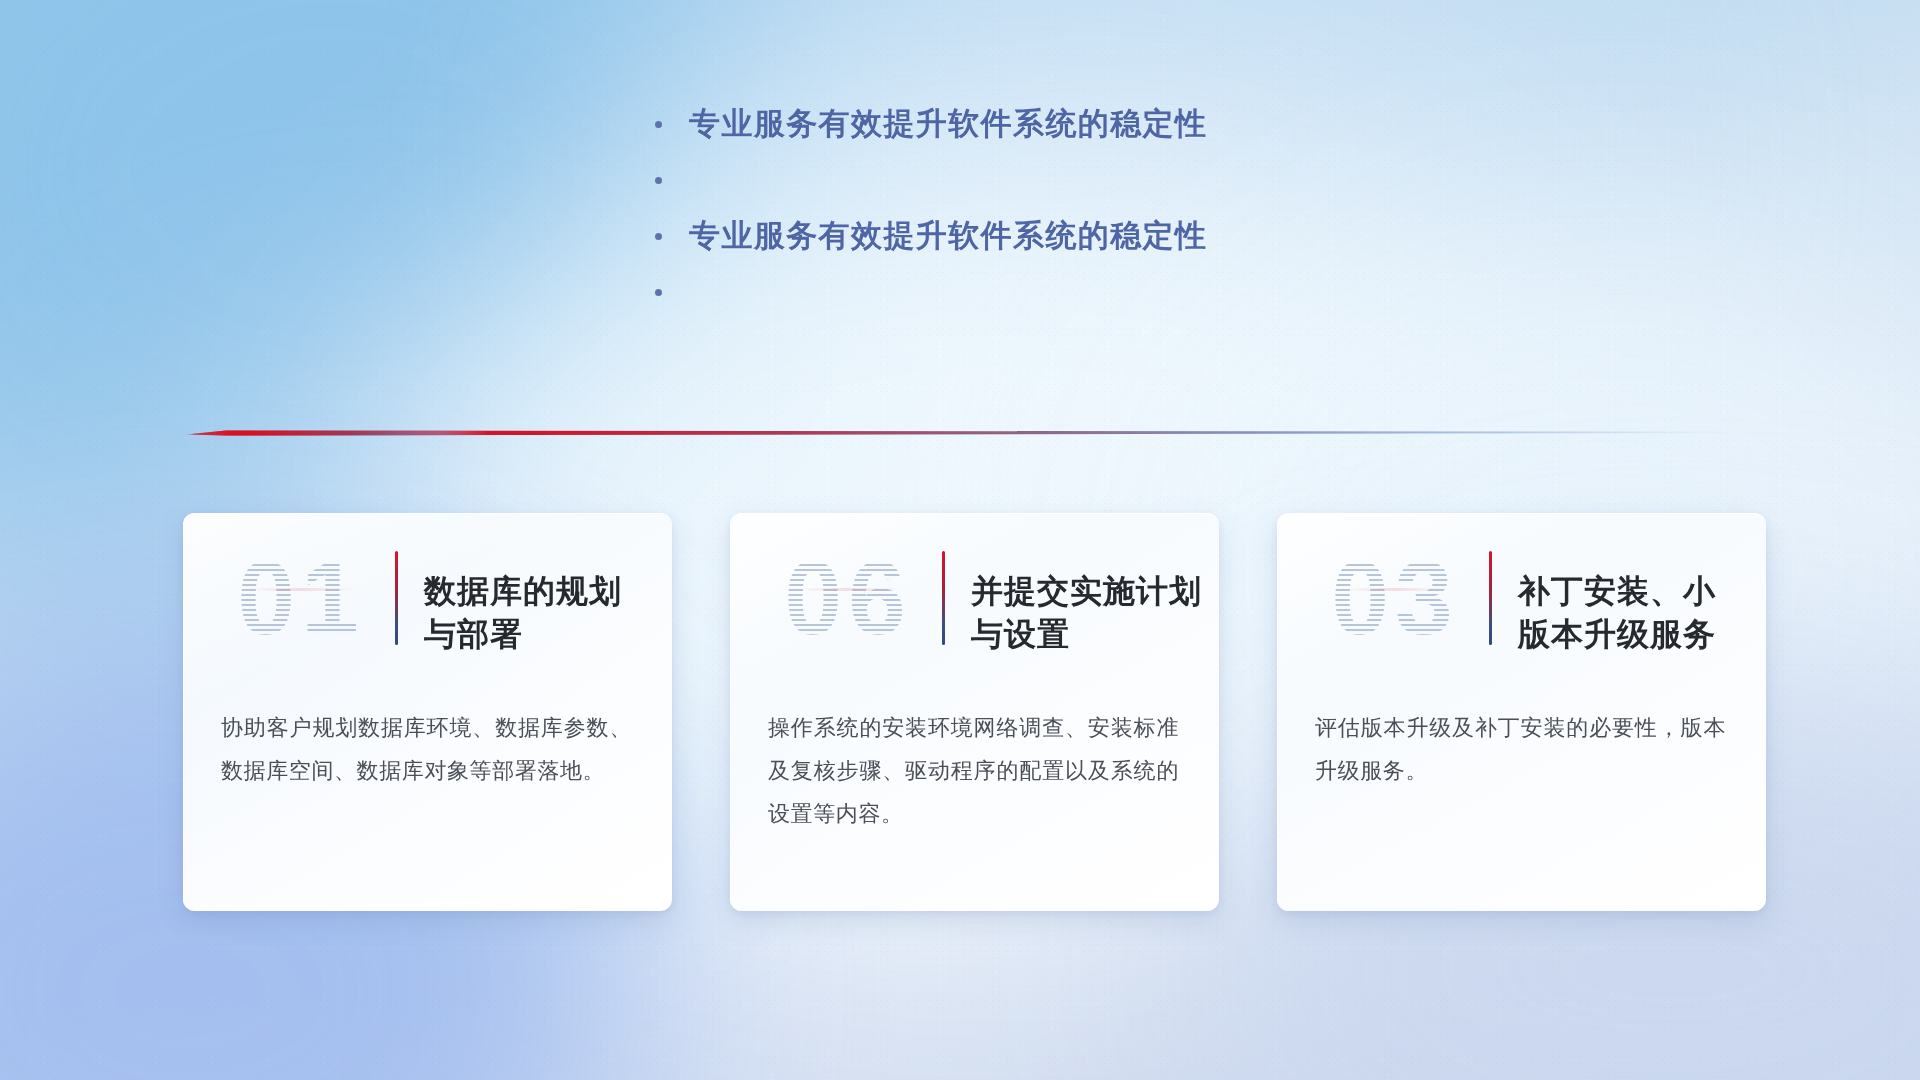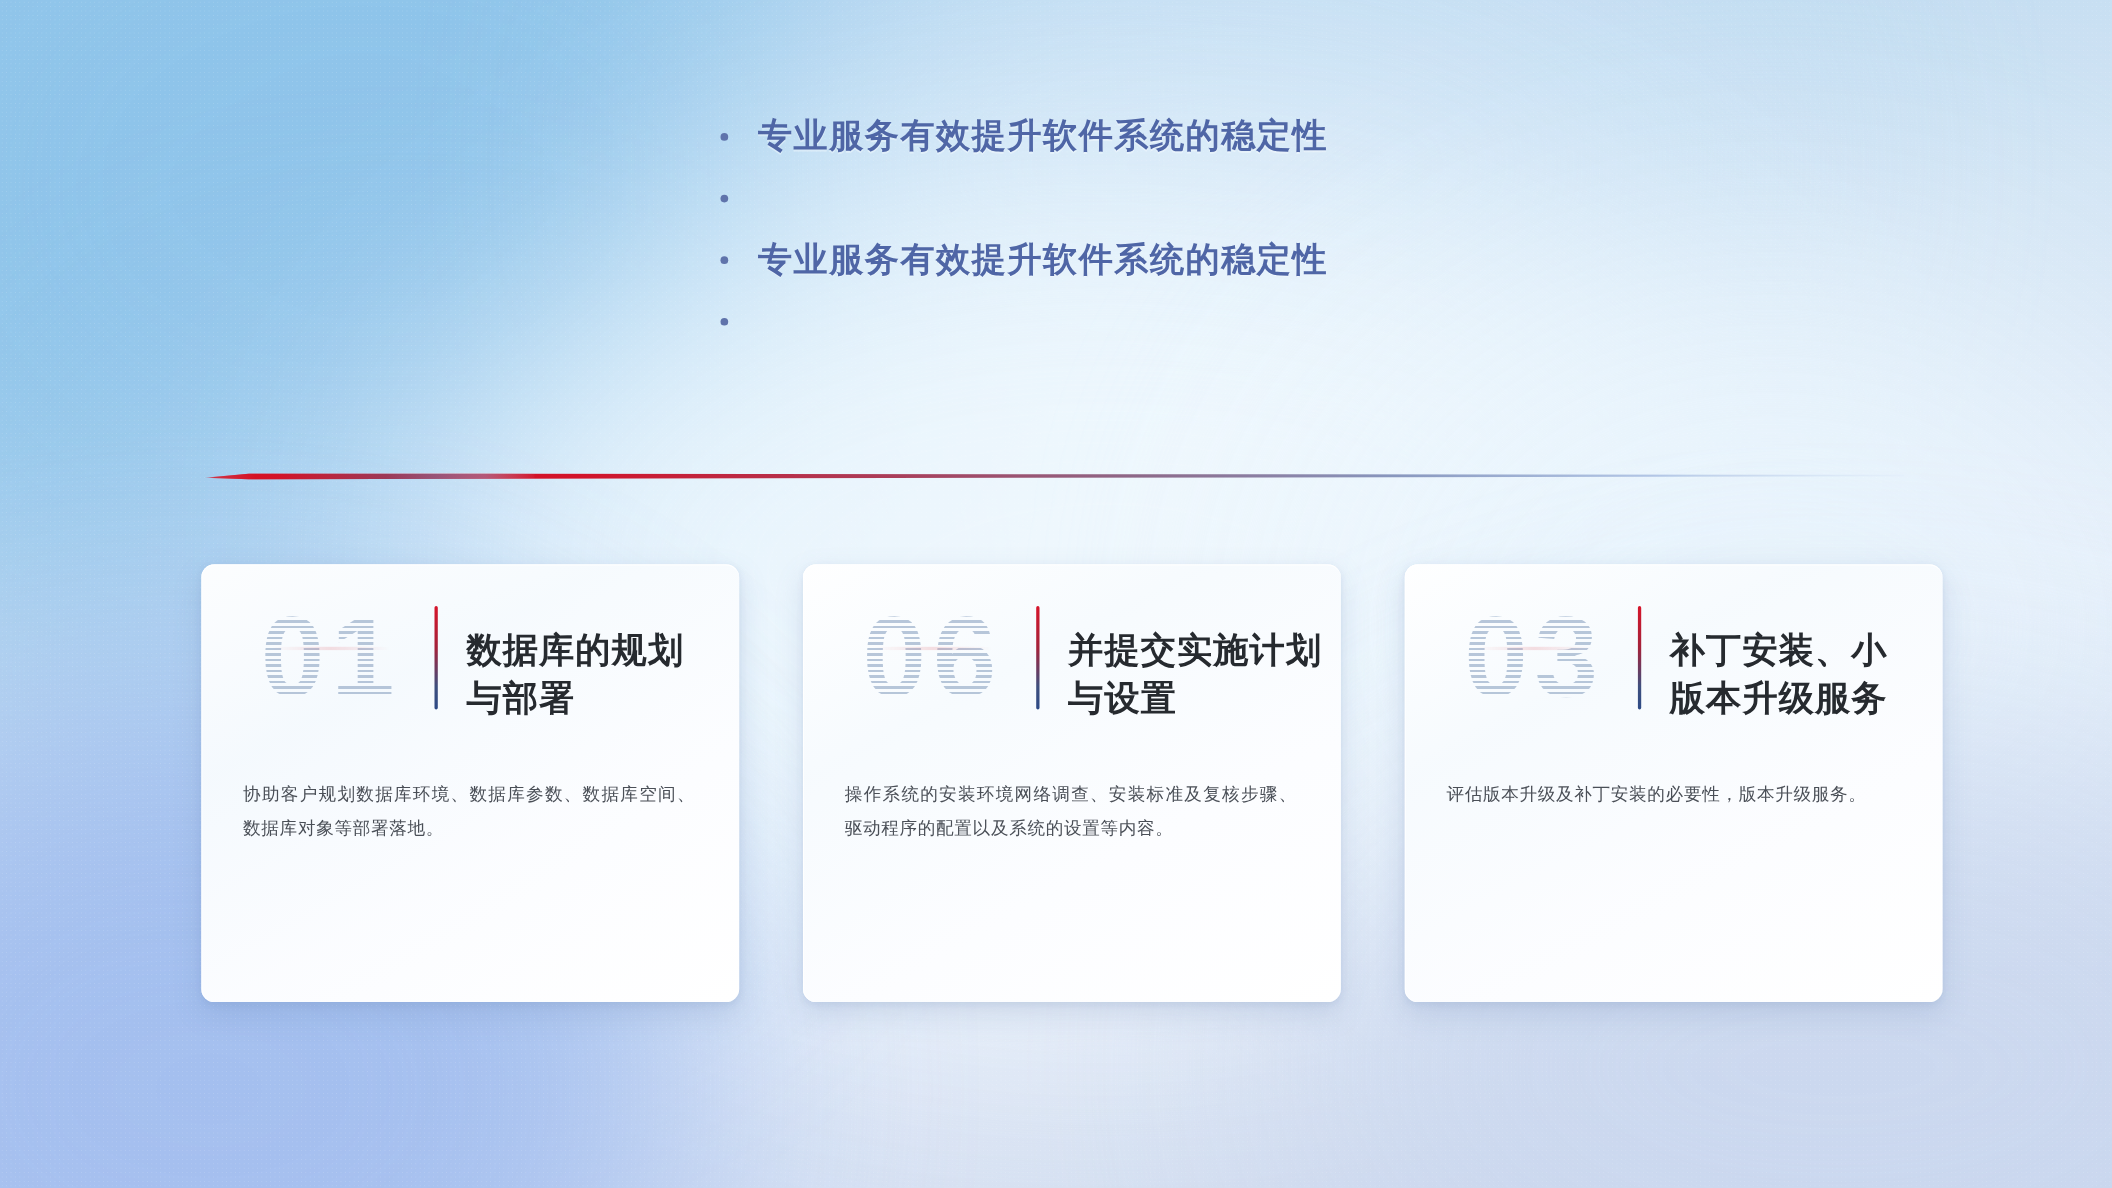--- a/index.html
+++ b/index.html
@@ -230,21 +230,21 @@
     font-weight: 600;
     line-height: 1.32;
     color: #262a2f;
     letter-spacing: 1px;
     white-space: pre-line;
     margin-top: 29px;
   }
 
   .card-body {
     padding: 24px 40px 0 38px;
-    font-size: 16px;
+    font-size: 22px;
     line-height: 1.95;
     color: #4a4f57;
     letter-spacing: .6px;
     text-align: justify;
   }
 
 </style>
 </head>
 <body>
 

